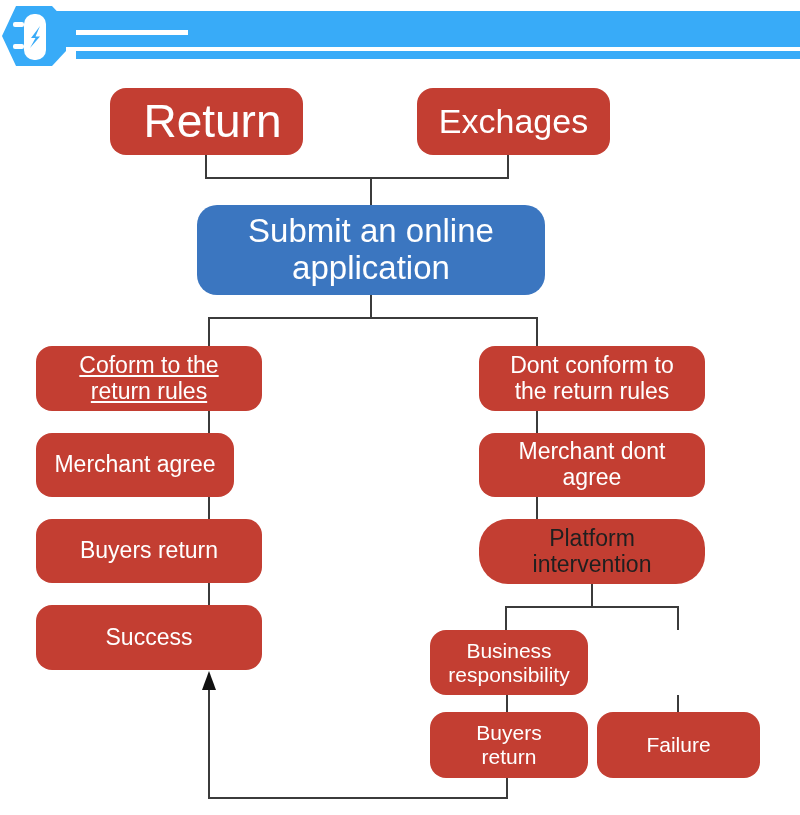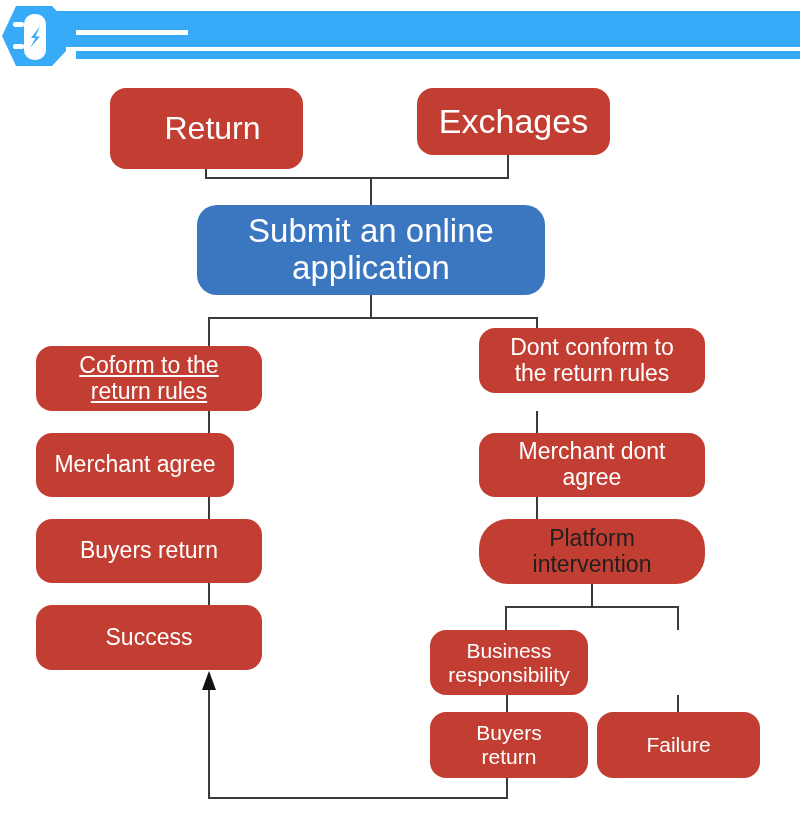--- a/index.html
+++ b/index.html
@@ -28,29 +28,29 @@
   
   .flow{position:absolute;left:0;top:0;width:800px;height:815px;}
   .connectors{position:absolute;left:0;top:0;}
   .connectors path{stroke:var(--line);stroke-width:2;fill:none;}
   .connectors .arrowhead{fill:#111;stroke:none;}
   .node{
     position:absolute;box-sizing:border-box;border-radius:16px;background:var(--red);
     color:#fff;display:flex;align-items:center;justify-content:center;text-align:center;
     font-weight:300;line-height:1.12;
   }
-  #n-return   {left:110px;top:88px; width:193px;height:81px;font-size:32px;padding-left:12px;}
+  #n-return   {left:110px;top:88px; width:193px;height:67px;font-size:46px;padding-left:12px;}
   #n-exchanges{left:417px;top:88px; width:193px;height:67px;font-size:34px;}
   #n-submit   {left:197px;top:205px;width:348px;height:90px;font-size:33px;
                background:var(--blue);border-radius:20px;padding:0 8px;}
   #n-conform  {left:36px; top:346px;width:226px;height:65px;font-size:23px;padding:0 36px;text-decoration:underline;}
   #n-magree   {left:36px; top:433px;width:198px;height:64px;font-size:23px;}
   #n-breturn  {left:36px; top:519px;width:226px;height:64px;font-size:23px;}
   #n-success  {left:36px; top:605px;width:226px;height:65px;font-size:23px;text-align:right;}
-  #n-dconform {left:479px;top:328px;width:226px;height:65px;font-size:23px;padding:0 22px;}
+  #n-dconform {left:479px;top:346px;width:226px;height:65px;font-size:23px;padding:0 22px;}
   #n-mdagree  {left:479px;top:433px;width:226px;height:64px;font-size:23px;padding:18px 35px;}
   #n-platform {left:479px;top:519px;width:226px;height:65px;font-size:23px;
                color:var(--dark-text);padding:0 35px;border-radius:29px;}
   #n-bizresp  {left:430px;top:630px;width:158px;height:65px;font-size:21px;padding:0 2px;}
   #n-buyresp  {left:597px;top:630px;width:160px;height:65px;font-size:21px;padding:0 2px;}
   #n-breturn2 {left:430px;top:712px;width:158px;height:66px;font-size:21px;padding:0 30px;}
   #n-failure  {left:597px;top:712px;width:163px;height:66px;font-size:21px;}
 </style>
 </head>
 <body>

